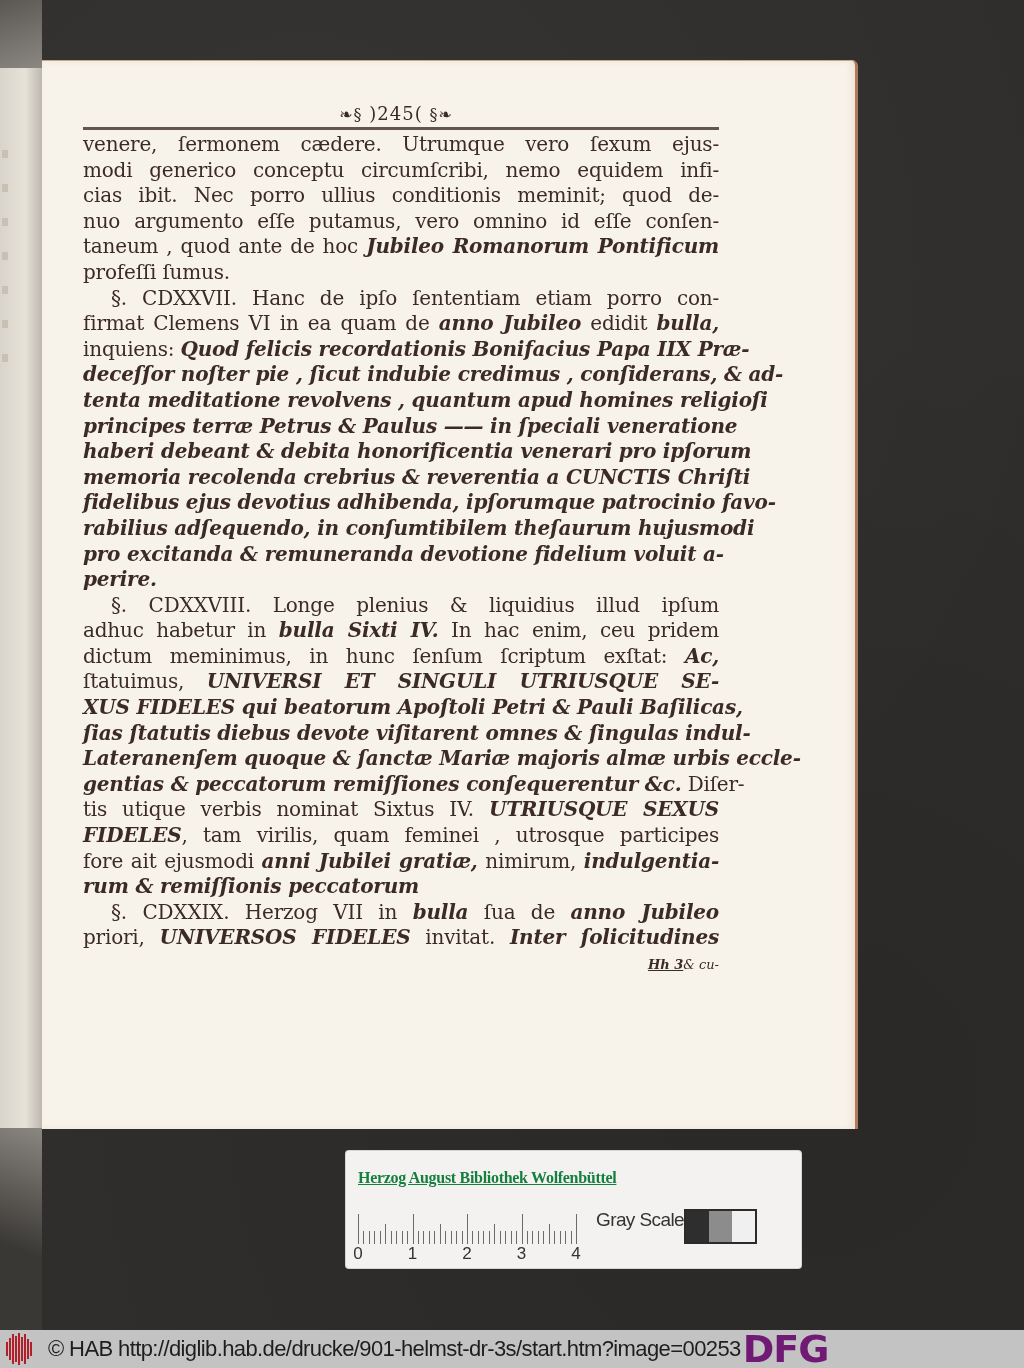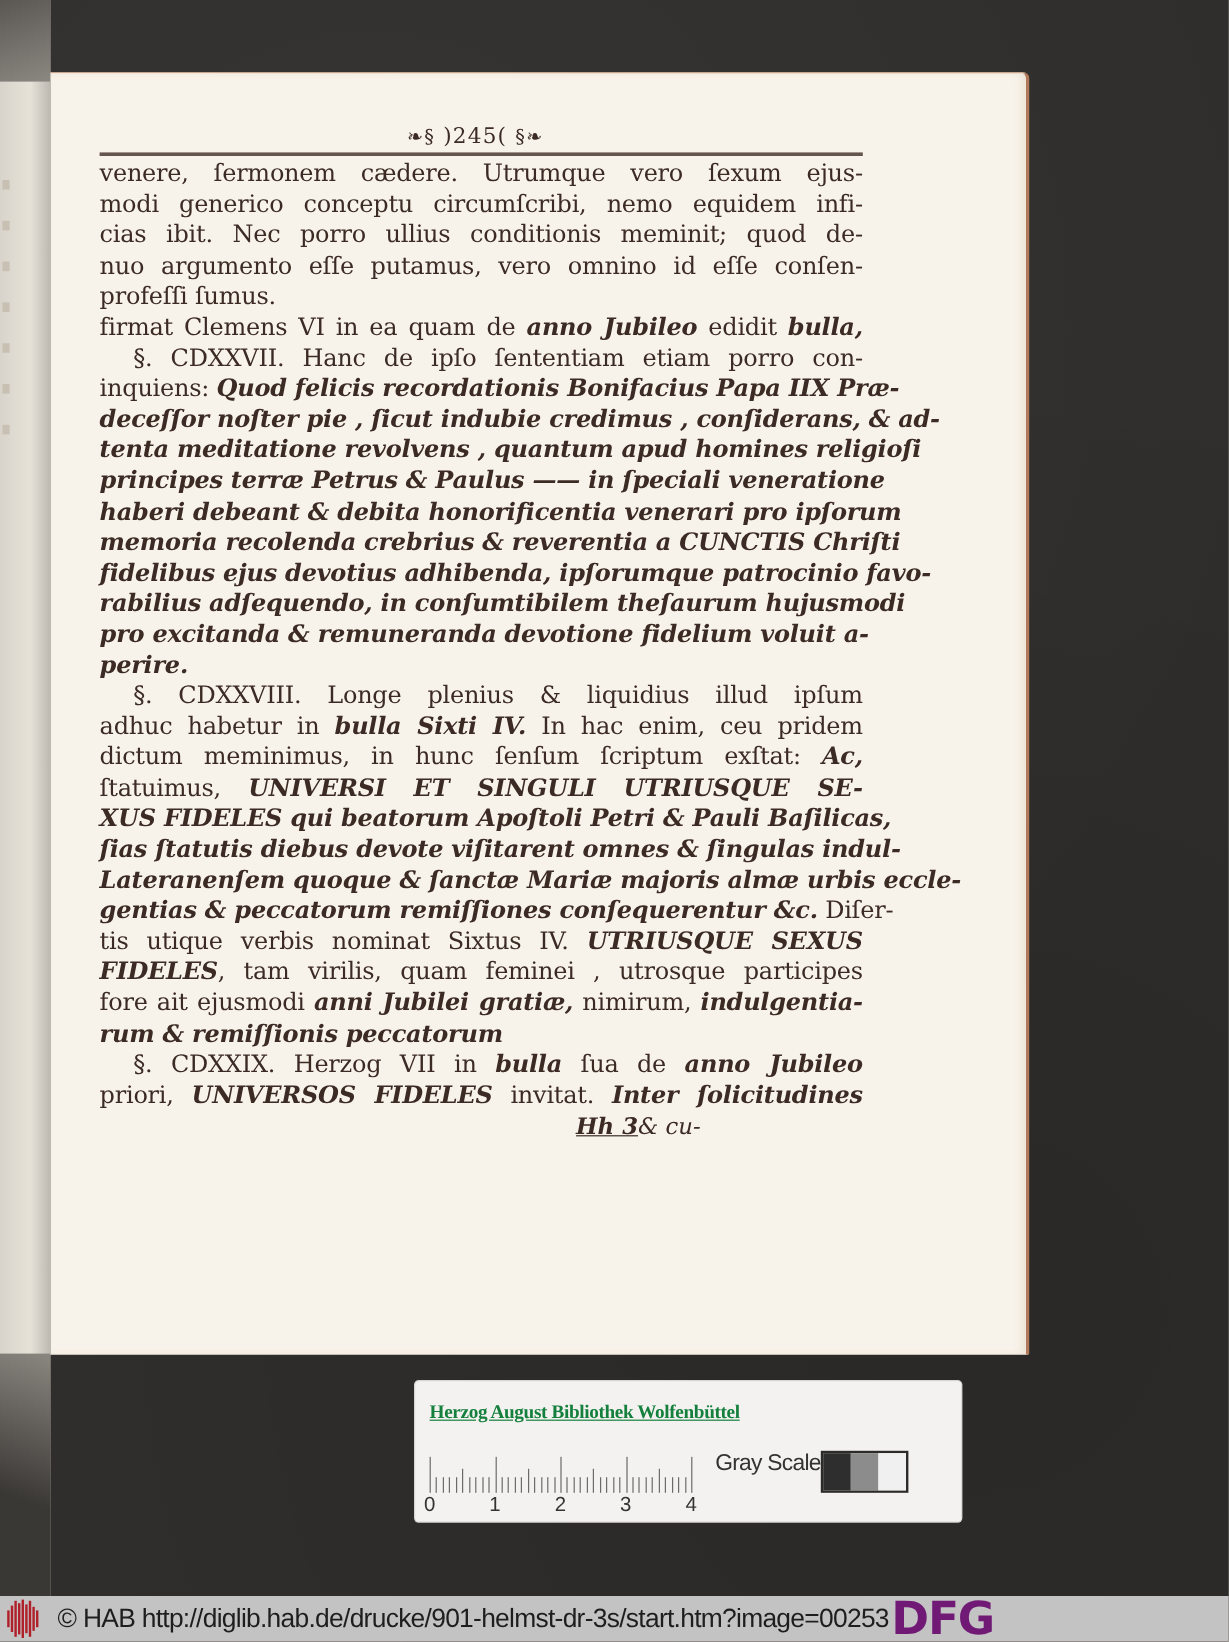--- a/index.html
+++ b/index.html
@@ -54,21 +54,21 @@
     }
     .line {
       font-size: 20px; line-height: 25.6px; white-space: nowrap;
       text-align: justify; text-align-last: justify;
       letter-spacing: -0.2px;
     }
     .line.last { text-align-last: left; }
     .line.indent { padding-left: 28px; }
     .it { font-style: italic; font-weight: bold; }
     .sig-line {
-      font-size: 19px; line-height: 24px; display: flex; justify-content: center;
+      font-size: 13px; line-height: 24px; display: flex; justify-content: flex-end;
       padding-left: 262px; padding-right: 0; margin-top: 2px;
     }
     .sig-line .sig { font-style: italic; font-weight: bold; text-decoration: underline; }
     .sig-line .catch { font-style: italic; font-weight: normal; }
 
     .color-card {
       position: absolute; left: 346px; top: 1151px; width: 455px; height: 117px;
       background: #f3f2f0; border-radius: 3px;
       box-shadow: 0 0 0 1px #d8d6d2;
       font-family: "Liberation Sans", sans-serif;
@@ -136,23 +136,24 @@
       <span class="orn">❧§</span>
       <span>)245(</span>
       <span class="orn">§❧</span>
     </div>
     <div class="rule"></div>
     <div id="lines">
         <div class="line"><span>venere, ſermonem cædere.   Utrumque vero ſexum ejus-</span></div>
         <div class="line"><span>modi generico conceptu circumſcribi, nemo equidem infi-</span></div>
         <div class="line"><span>cias ibit.  Nec porro ullius conditionis meminit; quod de-</span></div>
         <div class="line"><span>nuo argumento eſſe putamus, vero omnino id eſſe conſen-</span></div>
+        <div class="line"><span>taneum , quod ante de hoc </span><span class="it">Jubileo Romanorum Pontificum</span></div>
         <div class="line last"><span>profeſſi ſumus.</span></div>
+        <div class="line indent"><span>§. CDXXVII.  Hanc de ipſo ſententiam etiam porro con-</span></div>
         <div class="line"><span>firmat Clemens VI in ea quam de </span><span class="it">anno Jubileo</span><span> edidit </span><span class="it">bulla,</span></div>
-        <div class="line indent"><span>§. CDXXVII.  Hanc de ipſo ſententiam etiam porro con-</span></div>
         <div class="line"><span>inquiens: </span><span class="it">Quod felicis recordationis Bonifacius Papa IIX Præ-</span></div>
         <div class="line"><span class="it">deceſſor noſter pie , ſicut indubie credimus , conſiderans, &amp; ad-</span></div>
         <div class="line"><span class="it">tenta meditatione revolvens , quantum apud homines religioſi</span></div>
         <div class="line"><span class="it">principes terræ Petrus &amp; Paulus —— in ſpeciali veneratione</span></div>
         <div class="line"><span class="it">haberi debeant &amp; debita honorificentia venerari pro ipſorum</span></div>
         <div class="line"><span class="it">memoria recolenda crebrius &amp; reverentia a CUNCTIS Chriſti</span></div>
         <div class="line"><span class="it">fidelibus ejus devotius adhibenda, ipſorumque patrocinio favo-</span></div>
         <div class="line"><span class="it">rabilius adſequendo, in conſumtibilem theſaurum hujusmodi</span></div>
         <div class="line"><span class="it">pro excitanda &amp; remuneranda devotione fidelium voluit a-</span></div>
         <div class="line last"><span class="it">perire.</span></div>

